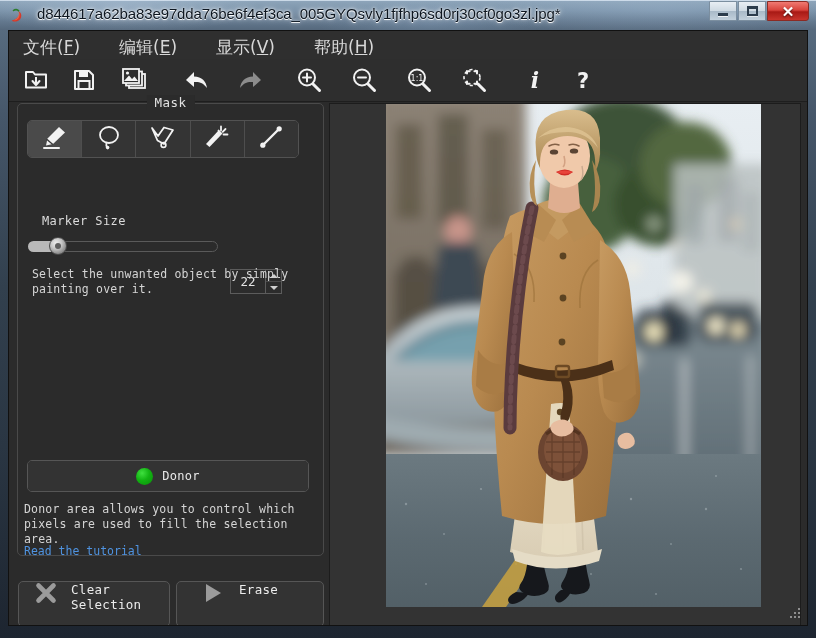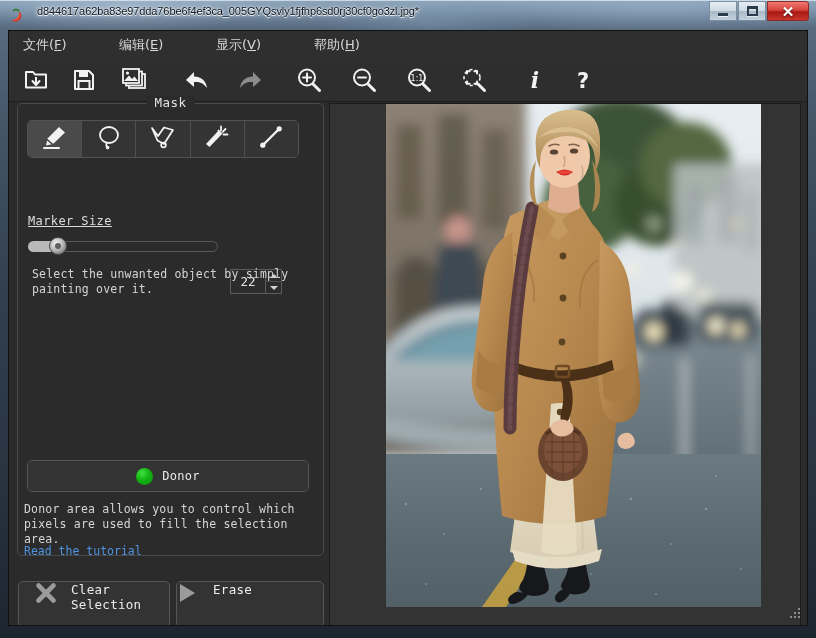--- a/index.html
+++ b/index.html
@@ -35,21 +35,21 @@
 
   
   #titlebar {
     position: absolute; left: 0; top: 0; width: 816px; height: 30px;
   }
   #app-icon {
     position: absolute; left: 8px; top: 7px; width: 17px; height: 17px;
   }
   #title-text {
     position: absolute; left: 30px; top: 5px;
-    font-size: 11px;
+    font-size: 15px;
     color: #0d1620;
     text-shadow: 0 0 3px rgba(255,255,255,.95), 0 0 6px rgba(255,255,255,.8), 0 1px 0 rgba(255,255,255,.9);
     white-space: nowrap;
     letter-spacing: -0.1px;
     padding-left: 7px;
   }
 
   
   .winbtn {
     position: absolute; top: 1px; height: 20px;
@@ -87,21 +87,21 @@
   }
 
   
   #menubar {
     position: absolute; left: 0; top: 0; width: 100%; height: 28px;
     background: #2f2f2f;
     border-bottom: 1px solid #222;
   }
   .menu-item {
     position: absolute; top: 5px;
-    font-size: 13px; color: #d8d8d8;
+    font-size: 17px; color: #d8d8d8;
     font-family: "DejaVu Sans", sans-serif;
     cursor: default;
     white-space: nowrap;
   }
   .menu-item u { text-decoration: underline; }
 
   
   #toolbar {
     position: absolute; left: 0; top: 28px; width: 100%; height: 42px;
     background: #2e2e2e;
@@ -147,23 +147,23 @@
     flex: 1 1 0;
     display: flex; align-items: center; justify-content: center;
     border-right: 1px solid #4e4e4e;
     background: #343434;
     cursor: default;
   }
   .tool-cell:last-child { border-right: none; }
   .tool-cell.active { background: #4a4a4a; }
 
   #marker-label {
-    position: absolute; left: 10px; top: 110px;
+    position: absolute; left: 24px; top: 110px;
     font-family: "DejaVu Sans Mono", monospace;
-    font-size: 12px; color: #dcdcdc; letter-spacing: .4px; text-decoration: underline;
+    font-size: 12px; color: #dcdcdc; letter-spacing: .4px;
   }
 
   #slider-wrap { position: absolute; left: 10px; top: 132px; width: 190px; height: 20px; }
   #slider-track {
     position: absolute; left: 4px; top: 5px; width: 186px; height: 11px;
     background: #2b2b2b;
     border: 1px solid #5a5a5a;
     border-radius: 6px;
     box-sizing: border-box;
   }
@@ -264,21 +264,21 @@
   .act-btn {
     position: absolute; top: 550px; height: 46px;
     border: 1px solid #565656;
     border-radius: 5px;
     box-sizing: border-box;
     background: #333333;
     display: flex; 
     cursor: default;
   }
   #btn-clear { left: 9px;  width: 152px; padding-left: 16px; gap: 14px; }
-  #btn-erase { left: 167px; width: 148px; gap: 16px; }
+  #btn-erase { left: 167px; width: 148px; padding-left: 26px; gap: 16px; }
   .act-label {
     font-family: "DejaVu Sans Mono", monospace;
     font-size: 12.5px; color: #ececec;
     line-height: 15px; letter-spacing: .3px;
     white-space: pre-line;
   }
 
   
   #canvas-area {
     position: absolute; left: 320px; top: 72px;

